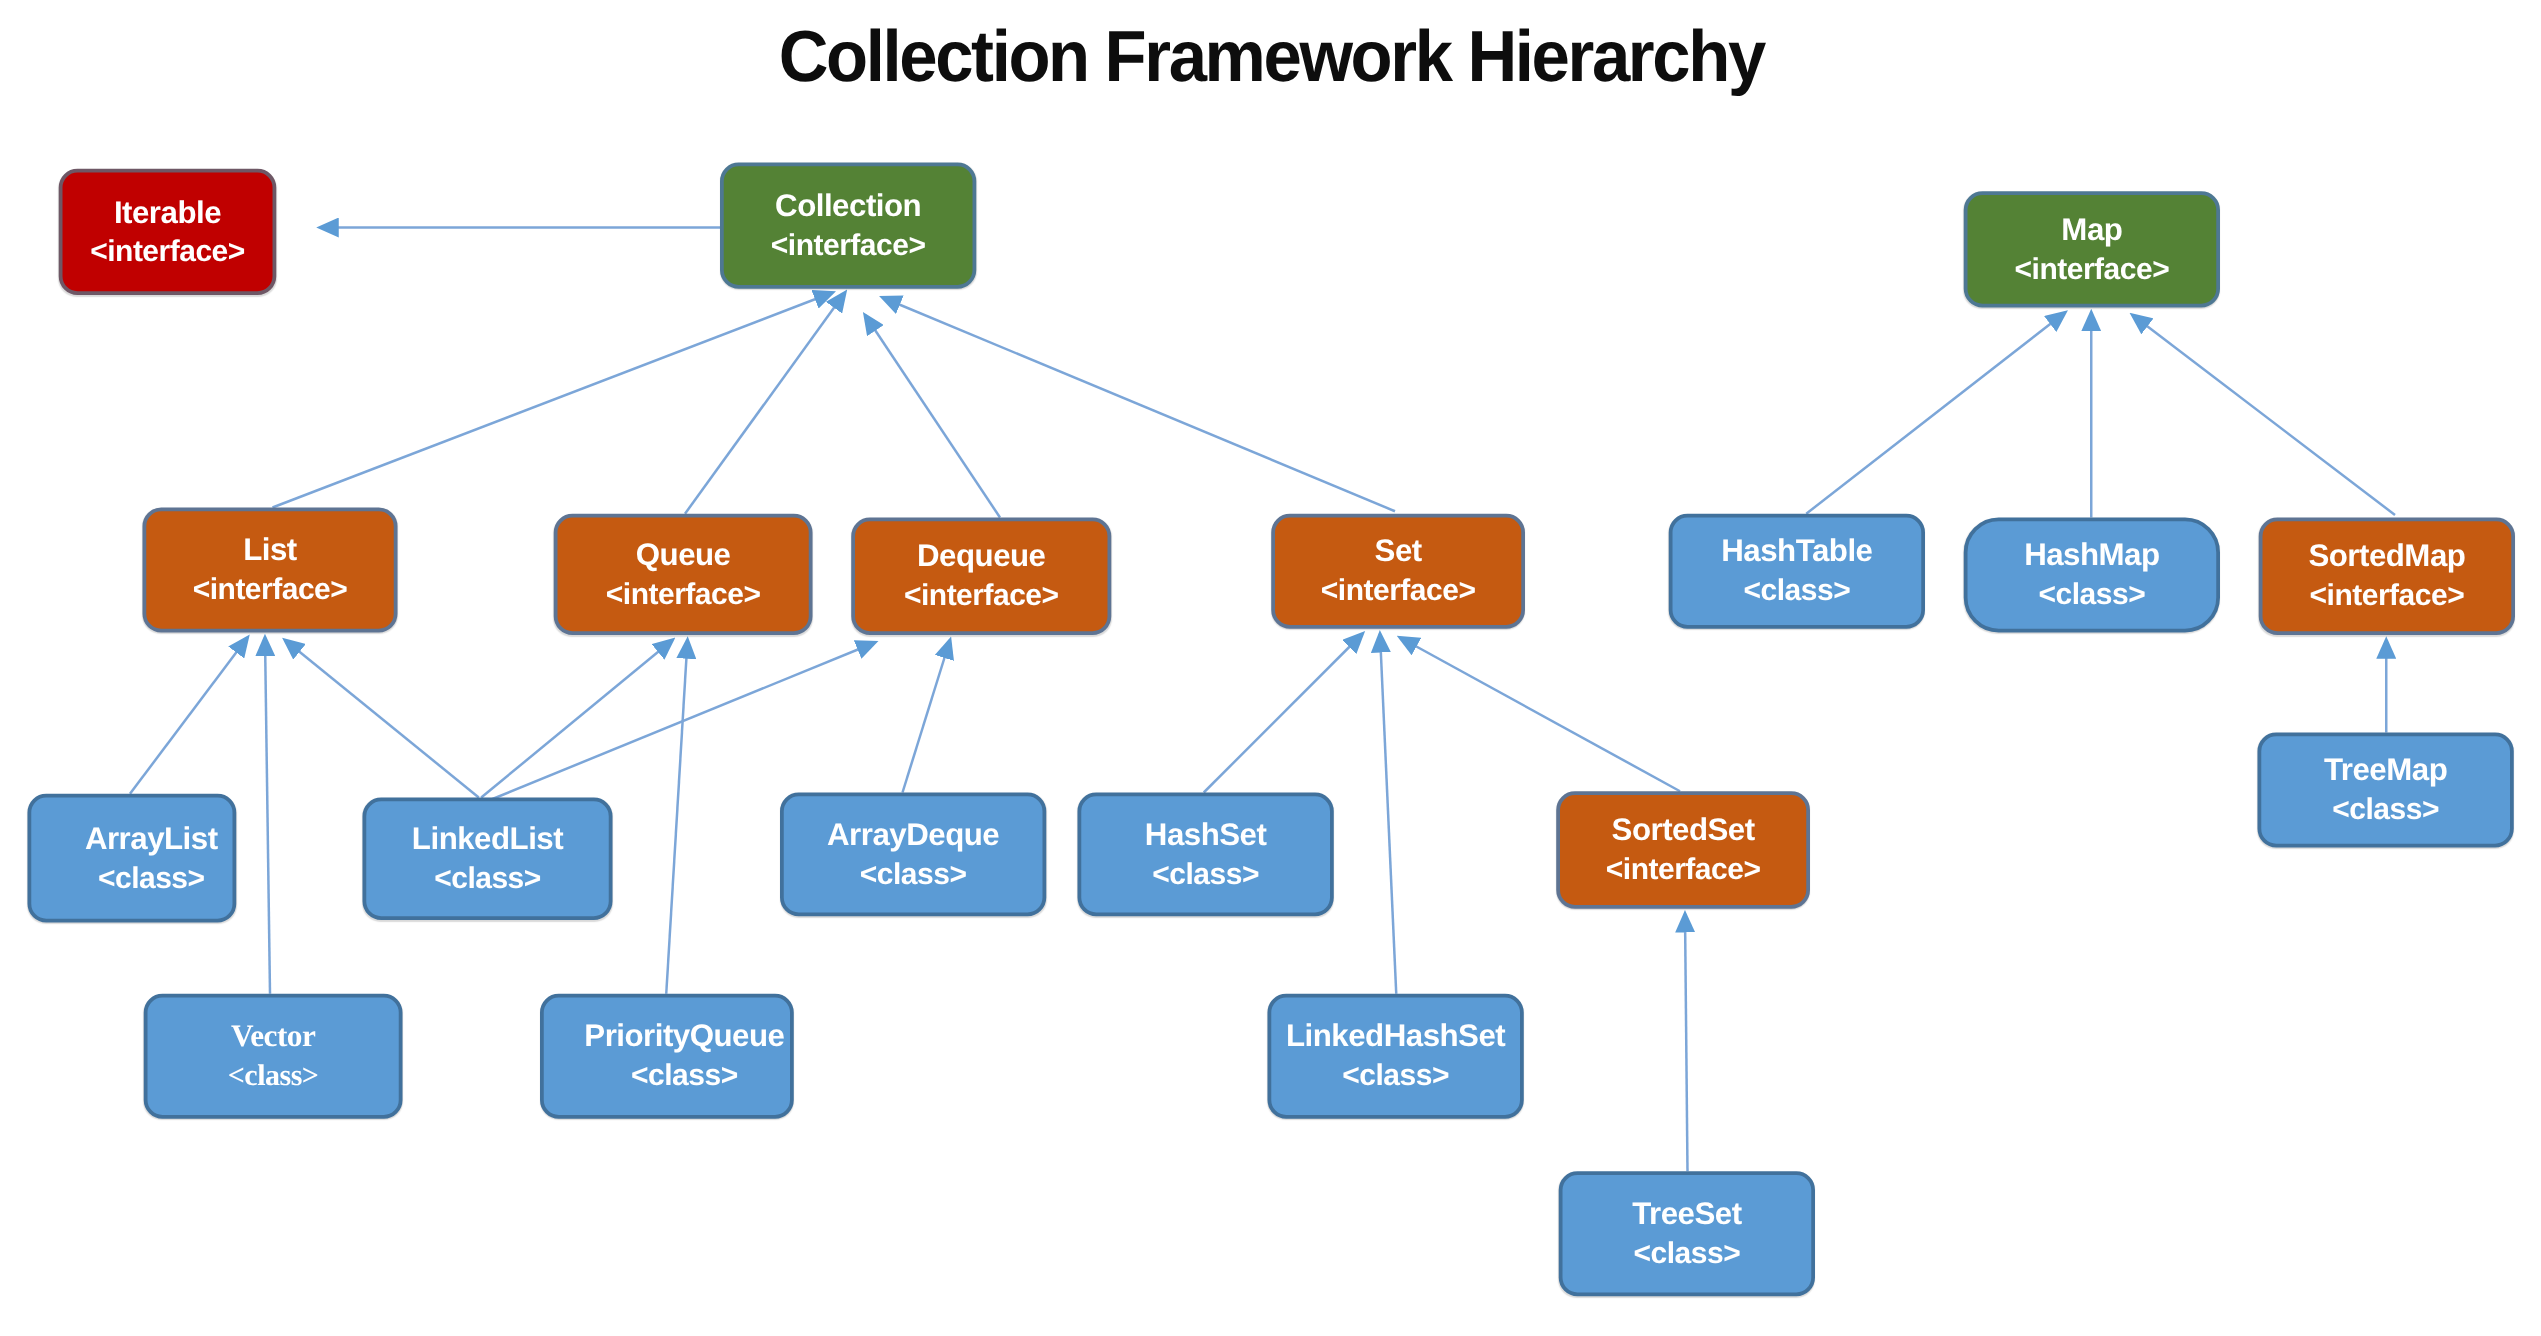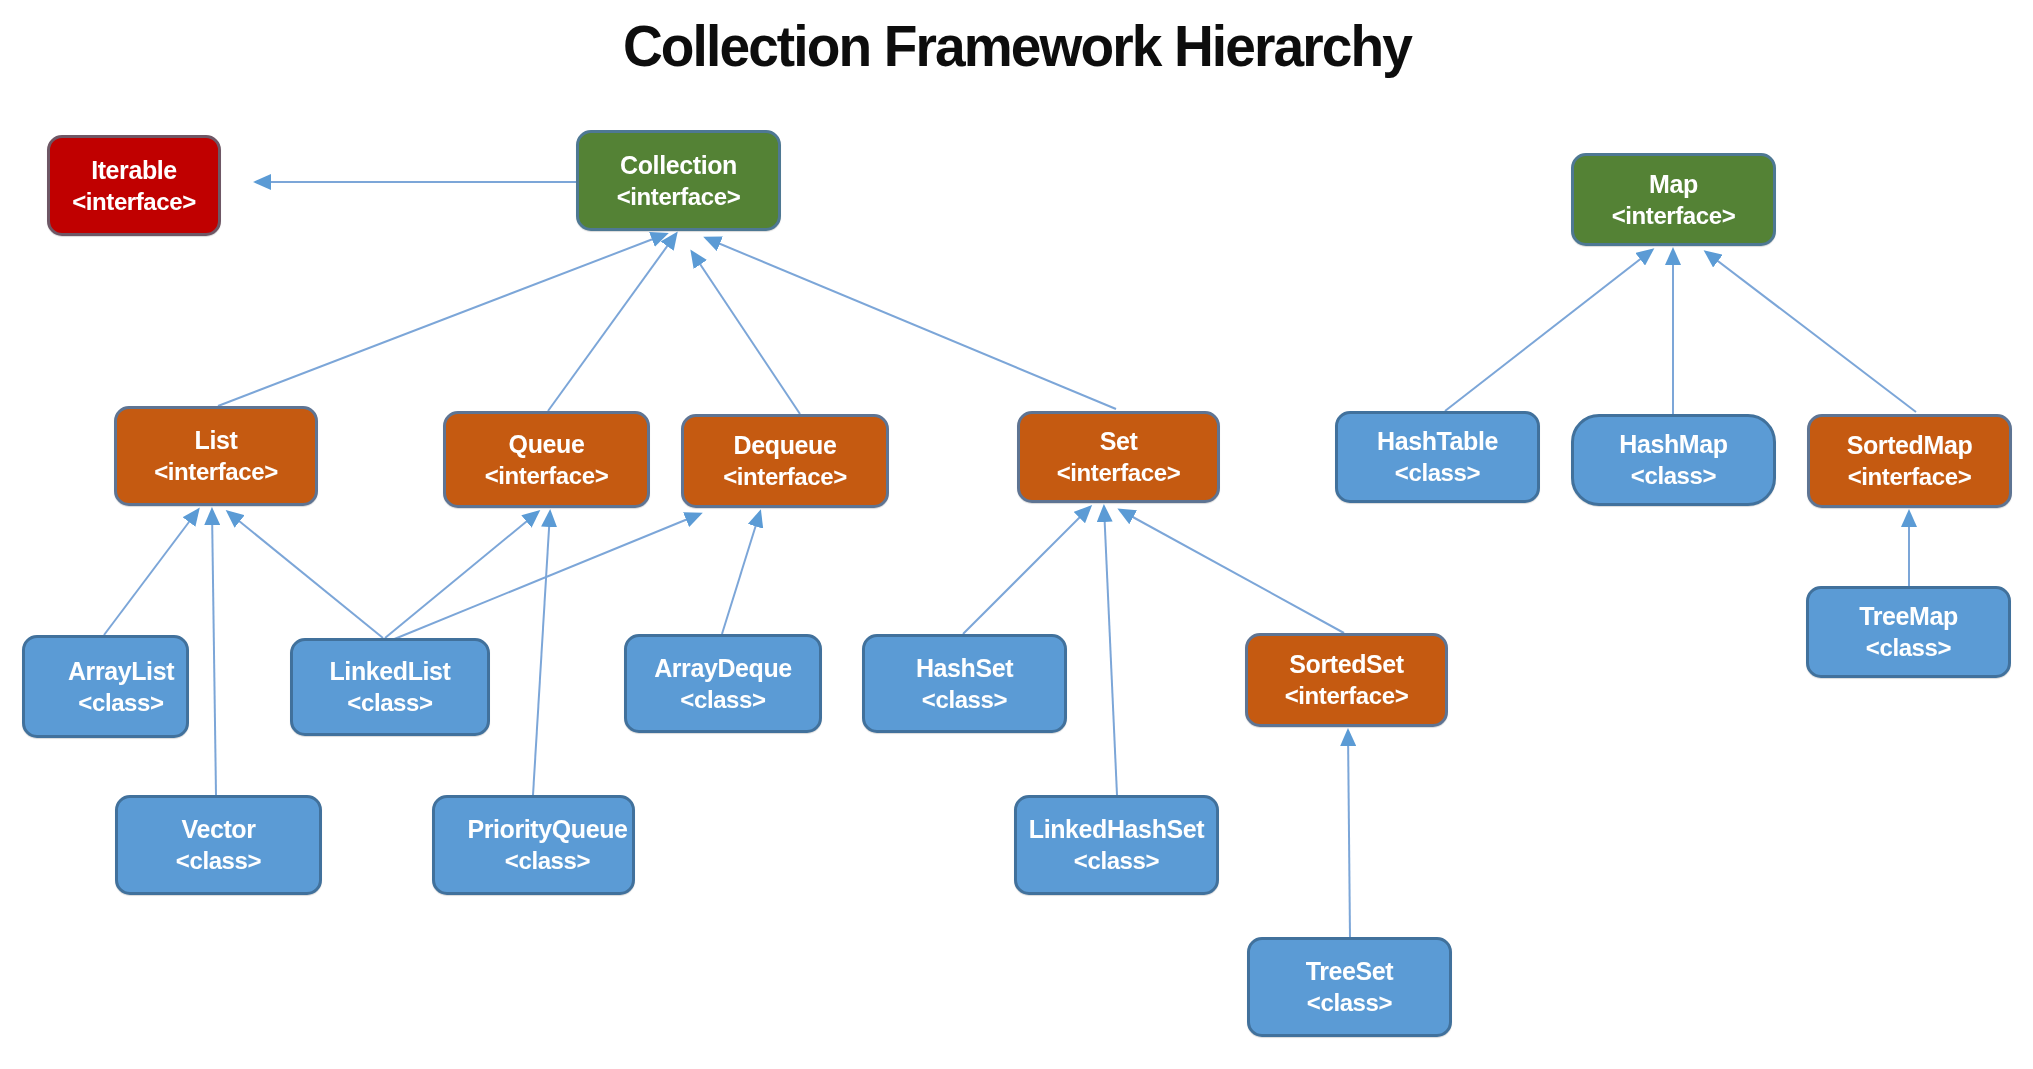--- a/index.html
+++ b/index.html
@@ -121,33 +121,33 @@
       <div class="node-stereotype">&lt;interface&gt;</div>
     </div>
     <div class="node" style="left: 22px; top: 635px; width: 167px; height: 103px; background: rgb(91, 155, 213); border-color: rgb(65, 113, 156); padding-left: 31px;">
       <div class="node-name">ArrayList</div>
       <div class="node-stereotype">&lt;class&gt;</div>
     </div>
     <div class="node" style="left: 290px; top: 638px; width: 200px; height: 98px; background: rgb(91, 155, 213); border-color: rgb(65, 113, 156);">
       <div class="node-name">LinkedList</div>
       <div class="node-stereotype">&lt;class&gt;</div>
     </div>
-    <div class="node" style="left: 624px; top: 634px; width: 198px; height: 99px; background: rgb(91, 155, 213); border-color: rgb(65, 113, 156);">
+    <div class="node" style="left: 624px; top: 634px; width: 213px; height: 99px; background: rgb(91, 155, 213); border-color: rgb(65, 113, 156);">
       <div class="node-name">ArrayDeque</div>
       <div class="node-stereotype">&lt;class&gt;</div>
     </div>
     <div class="node" style="left: 862px; top: 634px; width: 205px; height: 99px; background: rgb(91, 155, 213); border-color: rgb(65, 113, 156);">
       <div class="node-name">HashSet</div>
       <div class="node-stereotype">&lt;class&gt;</div>
     </div>
     <div class="node" style="left: 1245px; top: 633px; width: 203px; height: 94px; background: rgb(197, 90, 17); border-color: rgb(94, 116, 147);">
       <div class="node-name">SortedSet</div>
       <div class="node-stereotype">&lt;interface&gt;</div>
     </div>
-    <div class="node" style="left: 115px; top: 795px; width: 207px; height: 100px; background: rgb(91, 155, 213); border-color: rgb(65, 113, 156);">
+    <div class="node" style="left: 115px; top: 795px; width: 207px; height: 100px; background: rgb(91, 155, 213); border-color: rgb(65, 113, 156); font-family: Liberation Serif, serif;">
       <div class="node-name">Vector</div>
       <div class="node-stereotype">&lt;class&gt;</div>
     </div>
     <div class="node" style="left: 432px; top: 795px; width: 203px; height: 100px; background: rgb(91, 155, 213); border-color: rgb(65, 113, 156); padding-left: 28px;">
       <div class="node-name">PriorityQueue</div>
       <div class="node-stereotype">&lt;class&gt;</div>
     </div>
     <div class="node" style="left: 1014px; top: 795px; width: 205px; height: 100px; background: rgb(91, 155, 213); border-color: rgb(65, 113, 156);">
       <div class="node-name">LinkedHashSet</div>
       <div class="node-stereotype">&lt;class&gt;</div>

